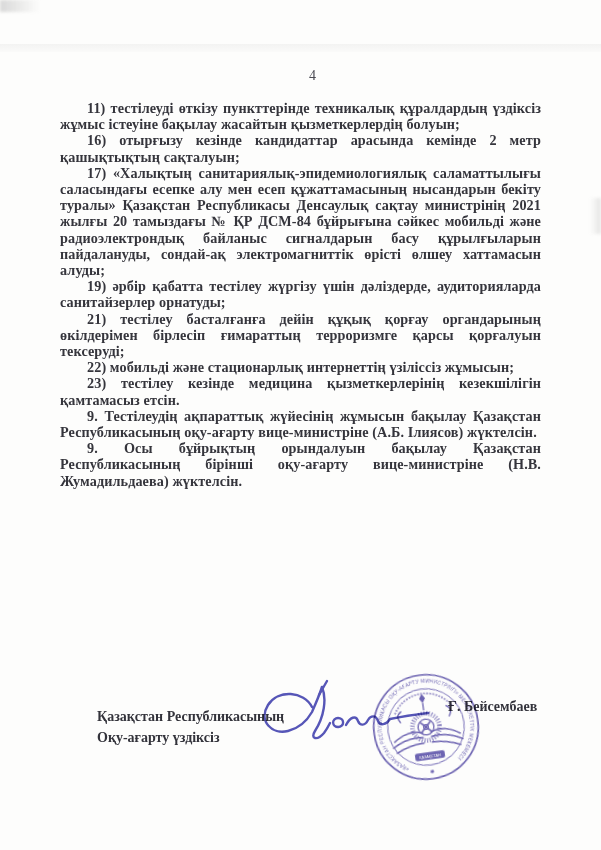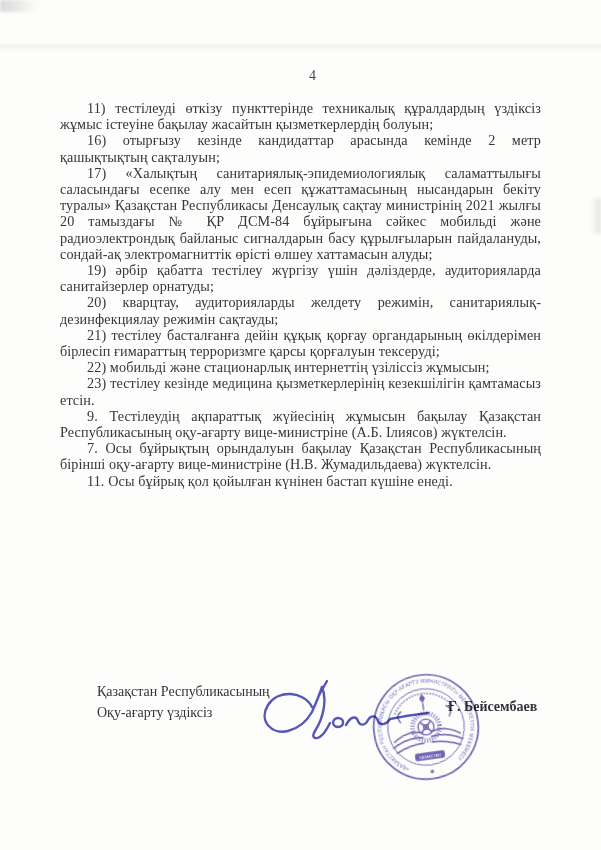--- a/index.html
+++ b/index.html
@@ -10,25 +10,26 @@
   }
   .page-number {
     position:absolute; top:68px; left:0; width:601px;
     text-align:center; padding-left:24px; box-sizing:border-box;
     font-size:14px; color:#4a4a52;
   }
   .body-text {
     position:absolute; left:60px; top:100px; width:481px;
     font-size:14.2px; line-height:16.2px; text-align:justify;
     letter-spacing:0.1px;
+    font-weight:bold;
   }
   .para { margin:0; text-indent:27px; }
   .sig-title {
-    position:absolute; left:97px; top:681px;
-    font-weight:normal; font-size:14px; line-height:21px; color:#33333b;
+    position:absolute; left:97px; top:706px;
+    font-weight:bold; font-size:14px; line-height:21px; color:#33333b;
   }
   .sig-name {
     position:absolute; left:448px; top:699px;
     font-weight:bold; font-size:14px; color:#33333b; z-index:1;
   }
   .signature-svg {
     position:absolute; left:254px; top:679px; width:192px; height:76px;
     z-index:3; mix-blend-mode:multiply; opacity:.9;
   }
   .stamp-svg {
@@ -61,27 +62,25 @@
   <div class="scan-artifact artifact-band"></div>
   <div class="scan-artifact artifact-edge"></div>
 
   <div class="page-number">4</div>
 
   <div class="body-text">
     <p class="para">11) тестілеуді өткізу пункттерінде техникалық құралдардың үздіксіз жұмыс істеуіне бақылау жасайтын қызметкерлердің болуын;</p>
     <p class="para">16) отырғызу кезінде кандидаттар арасында кемінде 2 метр қашықтықтың сақталуын;</p>
     <p class="para">17) «Халықтың санитариялық-эпидемиологиялық саламаттылығы саласындағы есепке алу мен есеп құжаттамасының нысандарын бекіту туралы» Қазақстан Республикасы Денсаулық сақтау министрінің 2021 жылғы 20 тамыздағы № ҚР ДСМ-84 бұйрығына сәйкес мобильді және радиоэлектрондық байланыс сигналдарын басу құрылғыларын пайдалануды, сондай-ақ электромагниттік өрісті өлшеу хаттамасын алуды;</p>
     <p class="para">19) әрбір қабатта тестілеу жүргізу үшін дәліздерде, аудиторияларда санитайзерлер орнатуды;</p>
-    <p class="para">20) кварцтау, аудиторияларды желдету режимін, санитариялық-дезинфекциялау режимін сақтауды;</p>
     <p class="para">21) тестілеу басталғанға дейін құқық қорғау органдарының өкілдерімен бірлесіп ғимараттың терроризмге қарсы қорғалуын тексеруді;</p>
     <p class="para">22) мобильді және стационарлық интернеттің үзіліссіз жұмысын;</p>
     <p class="para">23) тестілеу кезінде медицина қызметкерлерінің кезекшілігін қамтамасыз етсін.</p>
     <p class="para">9. Тестілеудің ақпараттық жүйесінің жұмысын бақылау Қазақстан Республикасының оқу-ағарту вице-министріне (А.Б. Ілиясов) жүктелсін.</p>
-    <p class="para">7. Осы бұйрықтың орындалуын бақылау Қазақстан Республикасының бірінші оқу-ағарту вице-министріне (Н.В. Жумадильдаева) жүктелсін.</p>
-    <p class="para">11. Осы бұйрық қол қойылған күнінен бастап күшіне енеді.</p>
+    <p class="para">9. Осы бұйрықтың орындалуын бақылау Қазақстан Республикасының бірінші оқу-ағарту вице-министріне (Н.В. Жумадильдаева) жүктелсін.</p>
   </div>
 
   <div class="sig-title">
     <div>Қазақстан Республикасының</div>
     <div>Оқу-ағарту үздіксіз</div>
   </div>
 
   <div class="sig-name">Ғ. Бейсембаев</div>
 
   <svg class="signature-svg" viewBox="0 0 192 76" xmlns="http://www.w3.org/2000/svg" fill="none" stroke="#4544b2" stroke-width="2.4" stroke-linecap="round" stroke-linejoin="round">

